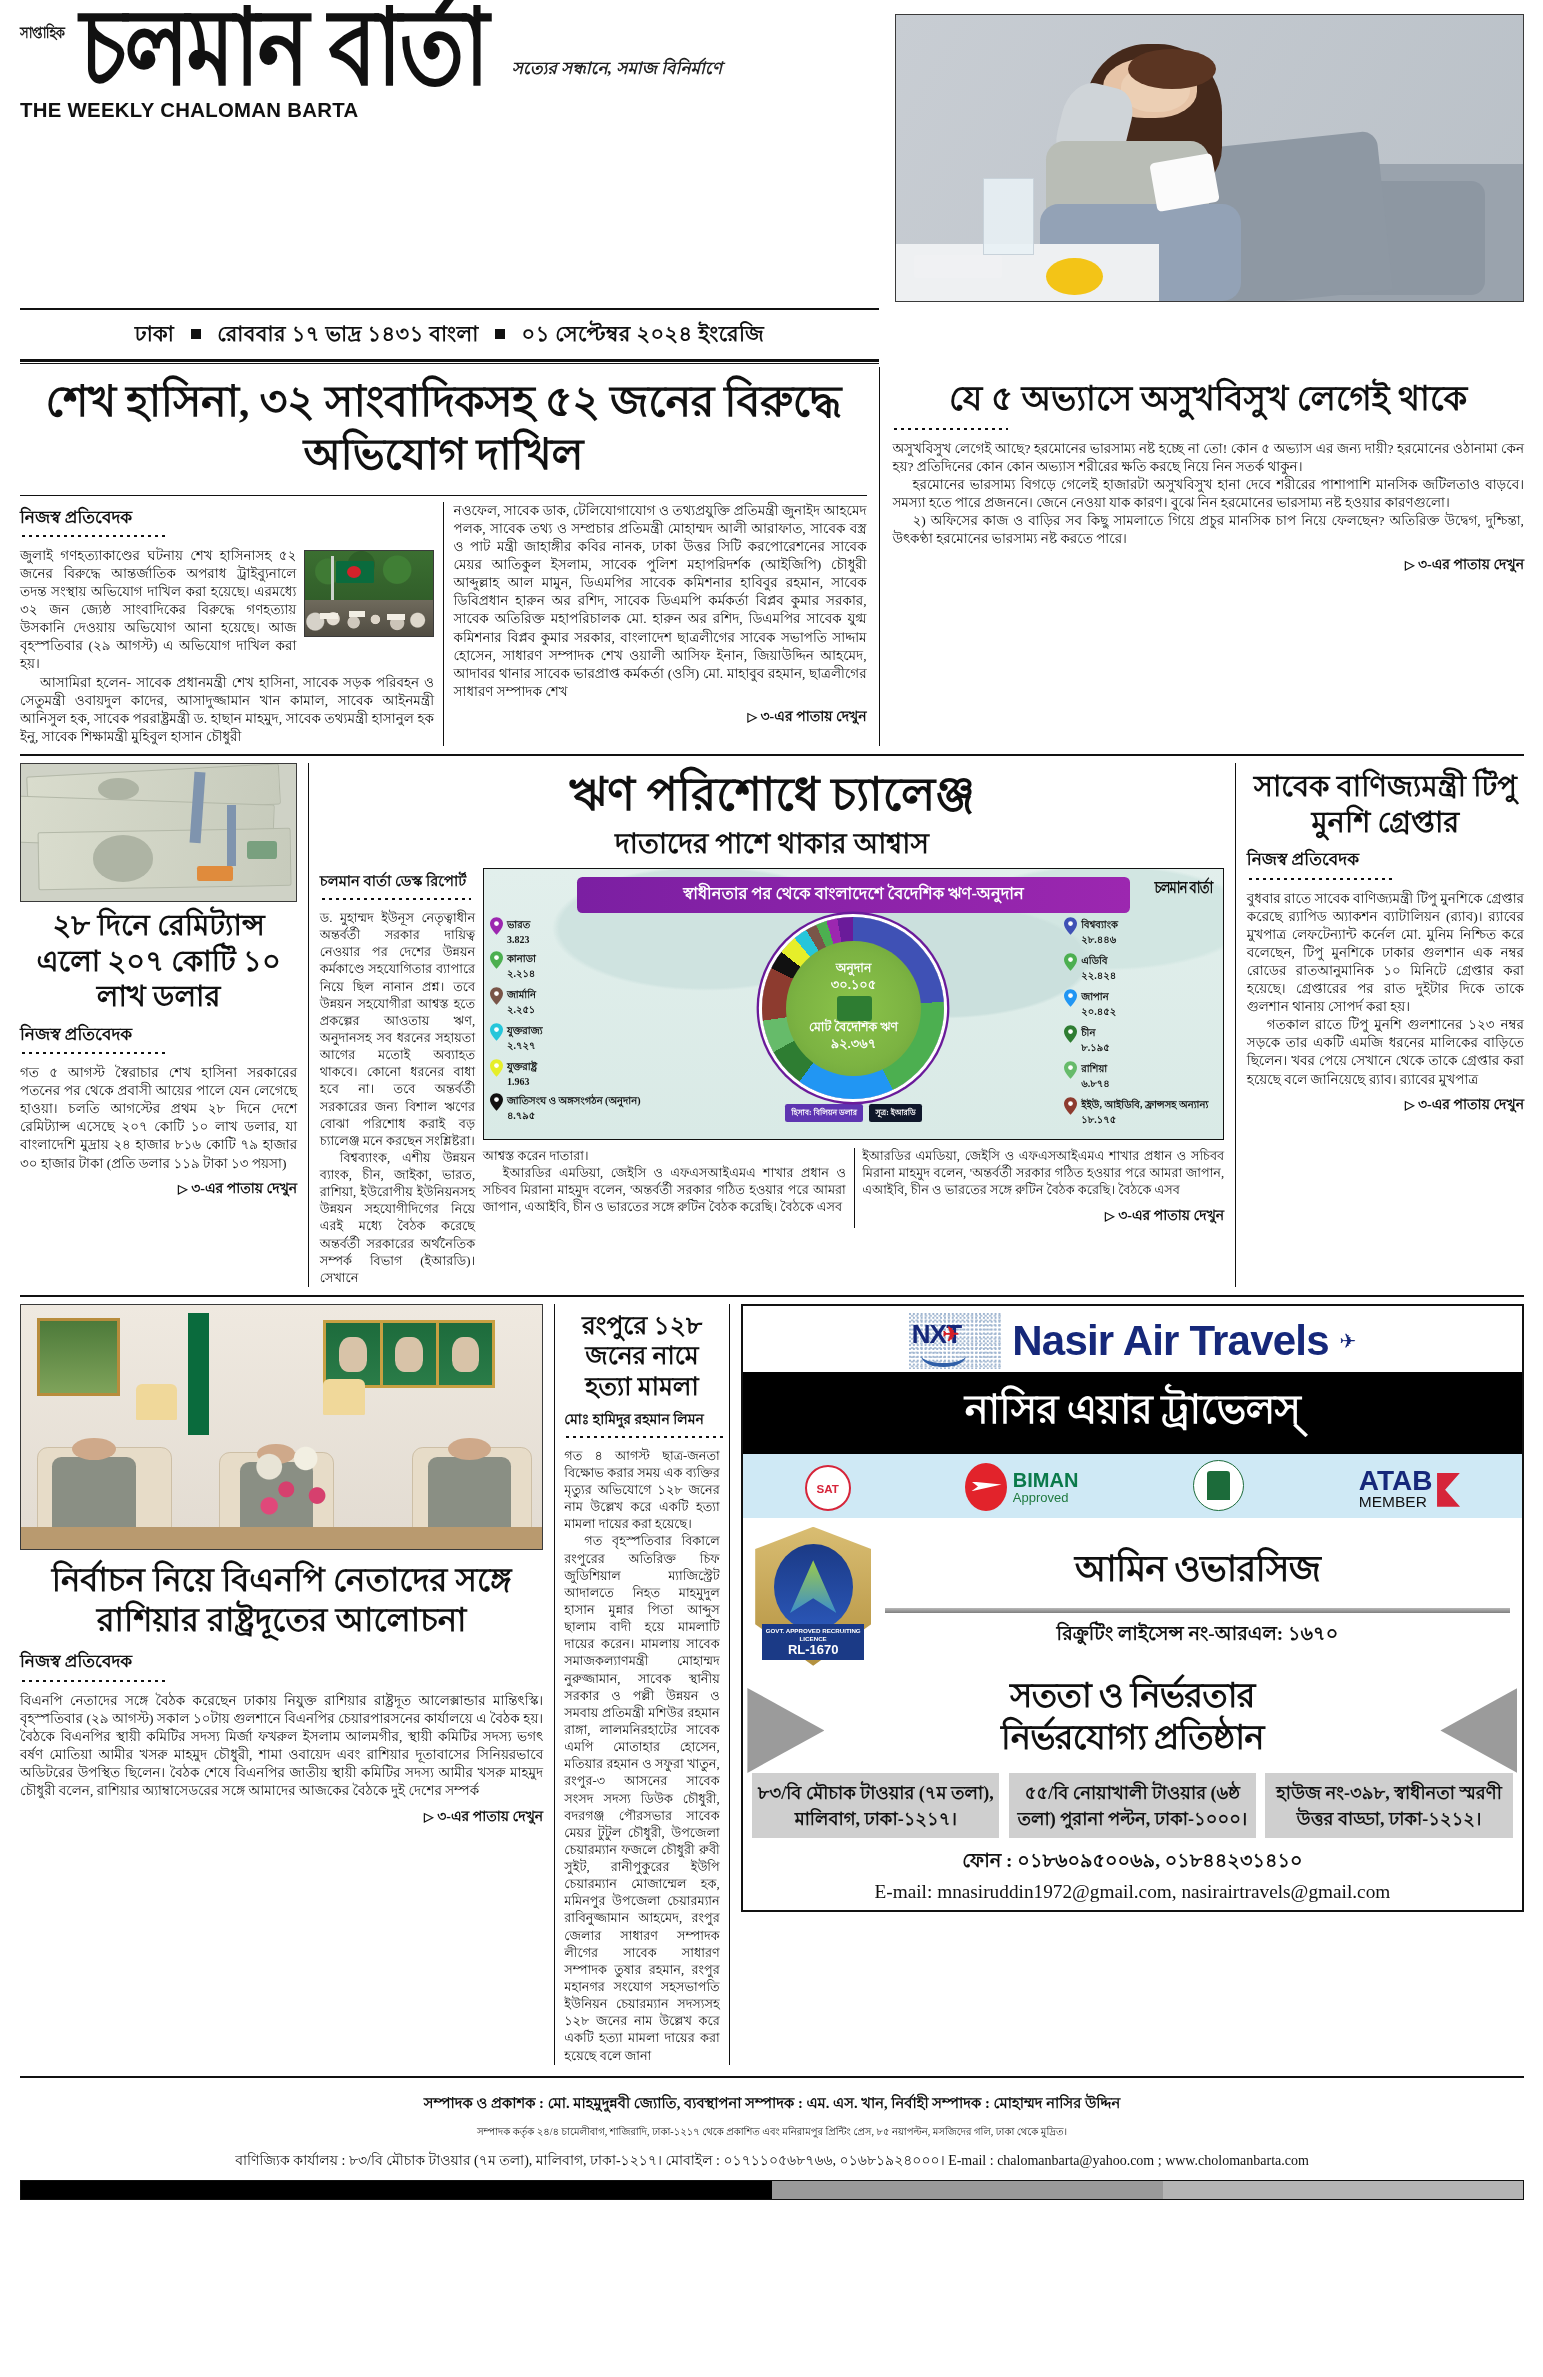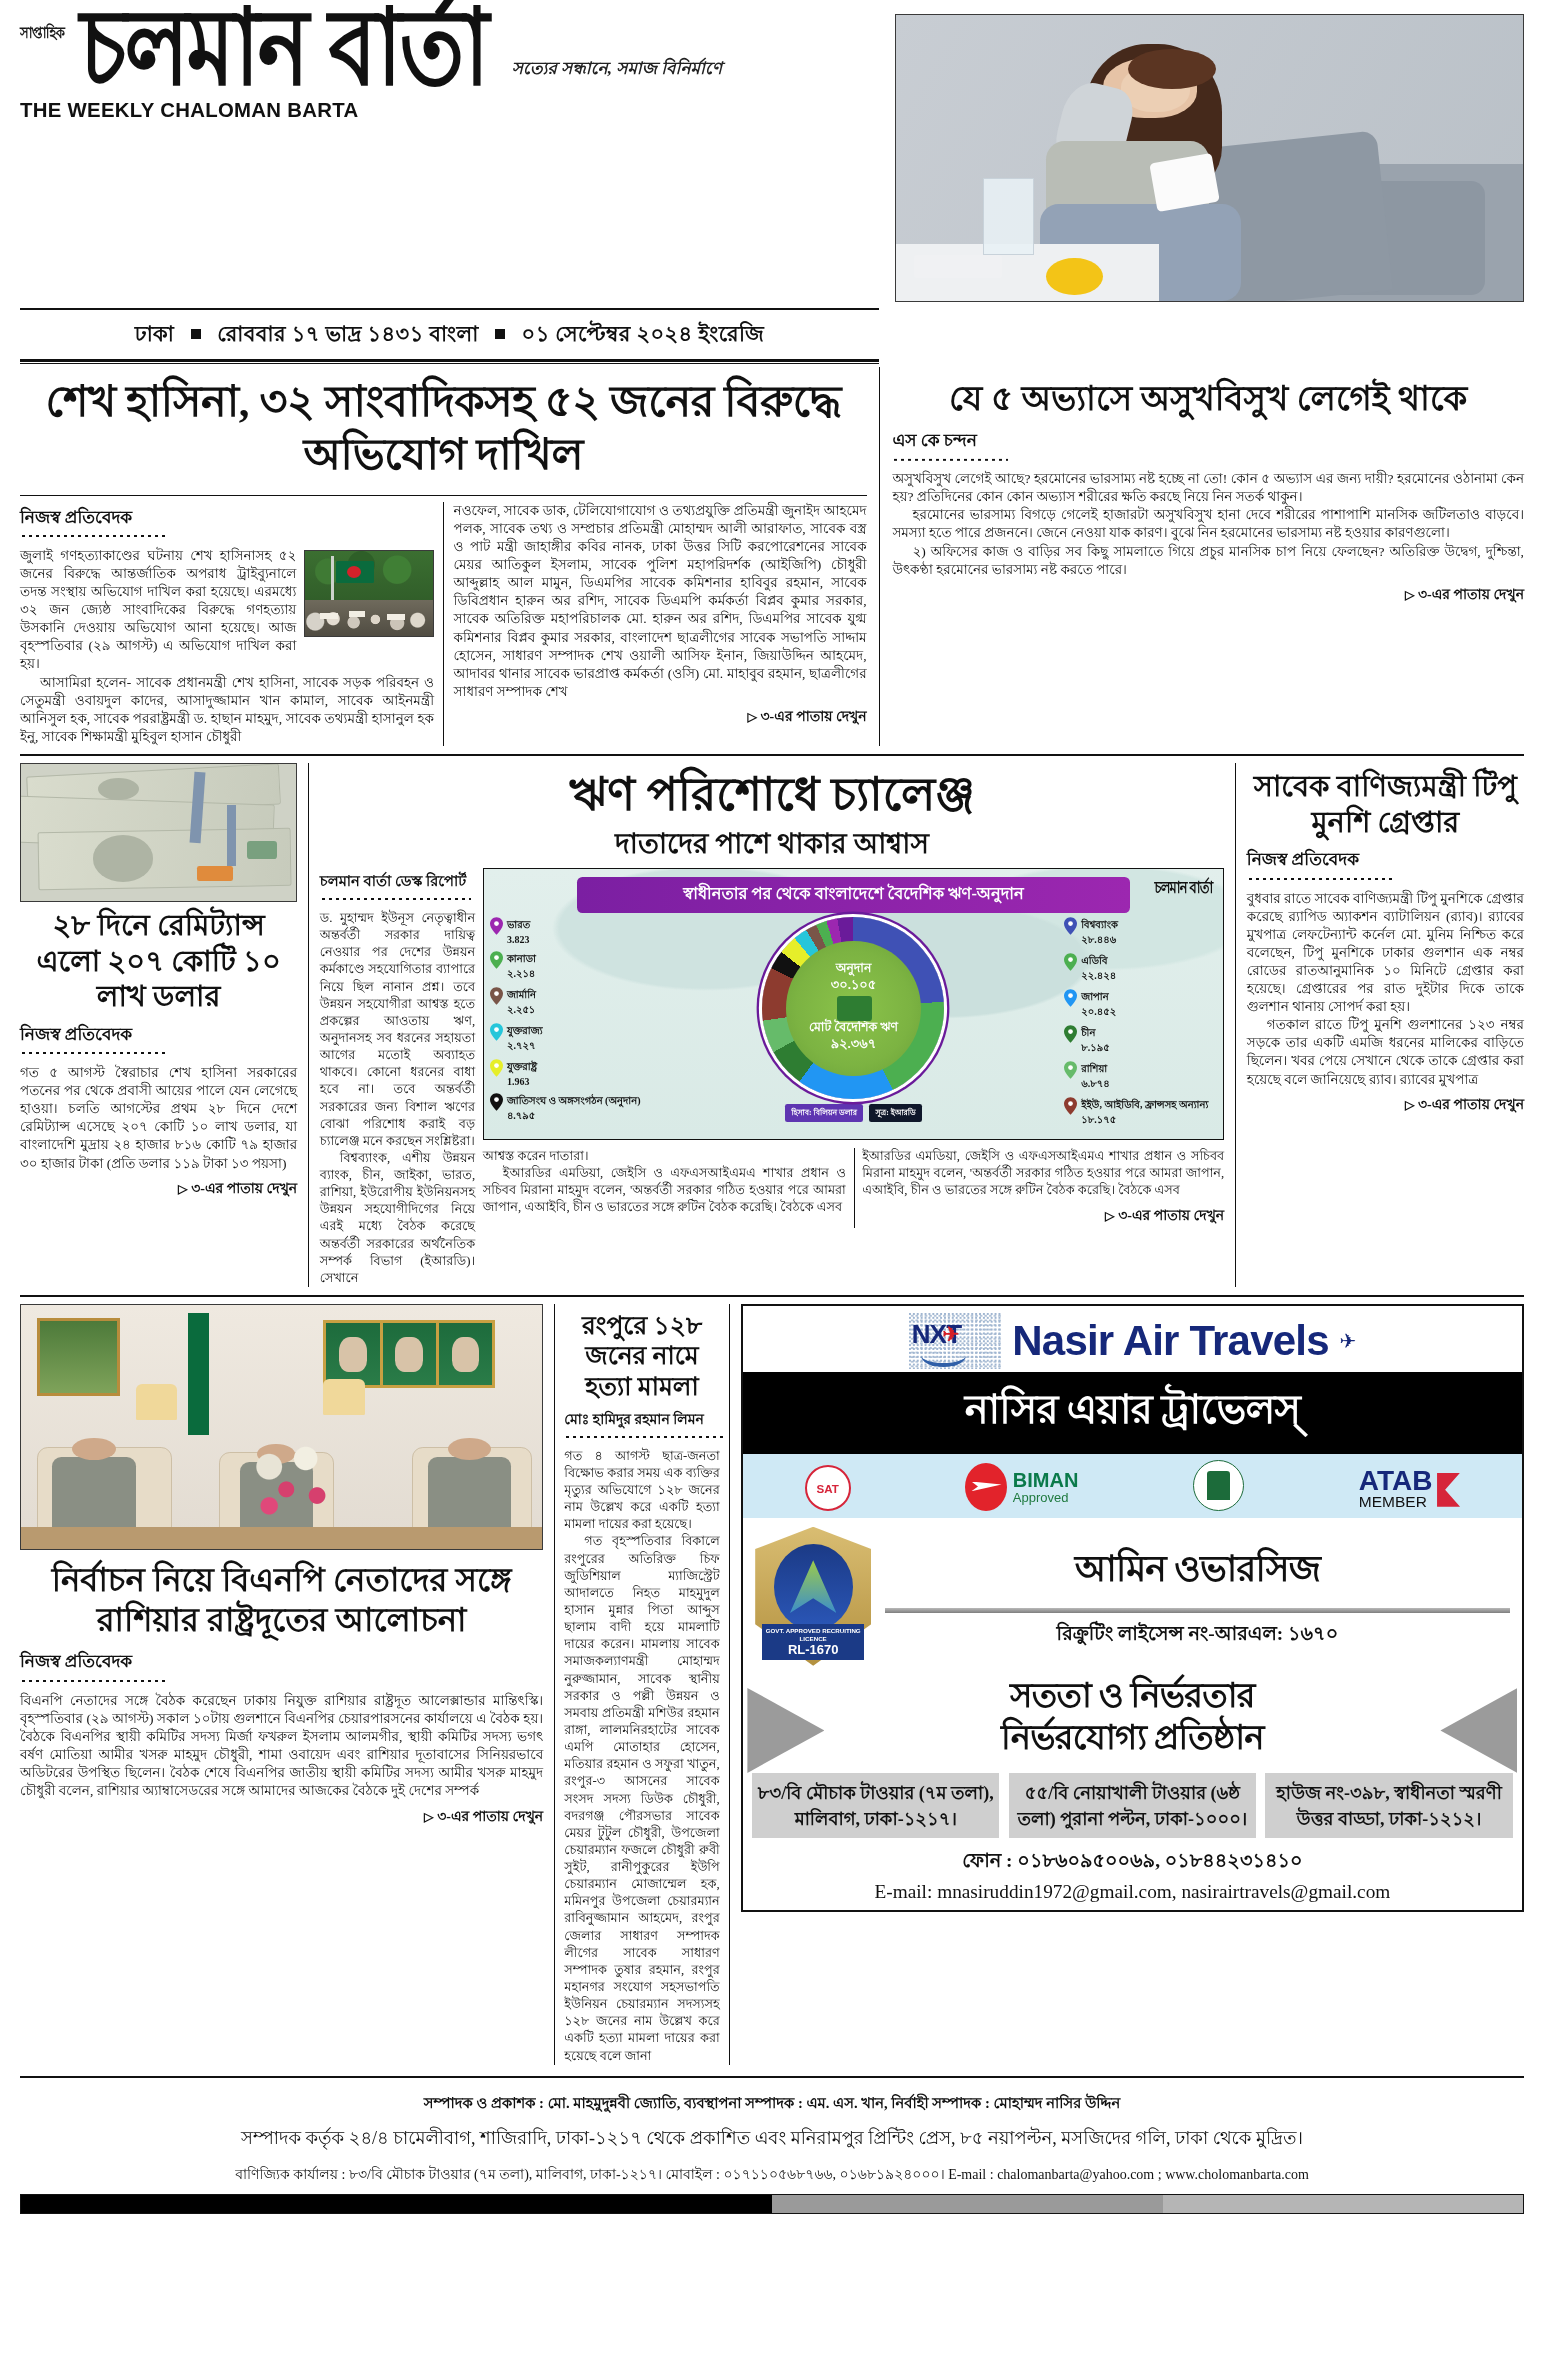--- a/index.html
+++ b/index.html
@@ -278,21 +278,21 @@
   .ad-slogan-wrap .arrowR { right:4.6px; clip-path:polygon(100% 0,0 50%,100% 100%); }
   .ad-slogan { font-family:"Liberation Serif", serif; font-weight:bold; font-size:34px; line-height:1.22; letter-spacing:-0.8px; }
   .ad-addr-row { display:flex; gap:9.3px; padding:6.2px 9.3px 3.1px 9.3px; }
   .ad-addr { flex:1; background:#cfcfcf; text-align:center; font-family:"Liberation Serif", serif; font-weight:bold; font-size:18px; line-height:1.45; padding:6.2px 3.1px; }
   .ad-phone { text-align:center; font-family:"Liberation Serif", serif; font-weight:bold; font-size:19.3px; padding:4.6px 0 1.5px 0; }
   .ad-email { text-align:center; font-family:"Liberation Serif", serif; font-size:19.3px; padding:1.5px 0 7.7px 0; }
 
   
   .footer { text-align:center; font-family:"Liberation Serif", serif; }
   .footer .l1 { font-weight:bold; font-size:14.7px; padding:6.2px 0 3.1px 0; }
-  .footer .l2 { font-size:18px; padding:4.6px 0; }
+  .footer .l2 { font-size:10px; padding:4.6px 0; }
   .footer .l3 { font-size:14px; padding:3.1px 0 7.7px 0; }
   .footer-bars { display:flex; height:20px; border:0.8px solid #111; }
   .footer-bars .b1 { width:50%; background:#000; }
   .footer-bars .b2 { width:26%; background:#9a9a9a; }
   .footer-bars .b3 { width:24%; background:#b5b5b5; }
   .figwrap { float:right; width:130px; margin:3.1px 0 3.1px 7.7px; }
 </style>
 </head>
 <body>
 
@@ -377,21 +377,20 @@
           <div class="jump">
             <span class="tri">▷</span>
             <span>৩-এর পাতায় দেখুন</span>
           </div>
         </div>
       </div>
     </div>
 
     <div style="flex:1; border-left:0.8px solid #111; padding-left:12.4px;">
       <div class="hl-2">যে ৫ অভ্যাসে অসুখবিসুখ লেগেই থাকে</div>
-      <div class="byline">এস কে চন্দন</div>
       <div class="byline-dots w2"></div>
       <div class="bt">
         <p class="first">অসুখবিসুখ লেগেই আছে? হরমোনের ভারসাম্য নষ্ট হচ্ছে না তো! কোন ৫ অভ্যাস এর জন্য দায়ী? হরমোনের ওঠানামা কেন হয়? প্রতিদিনের কোন কোন অভ্যাস শরীরের ক্ষতি করছে নিয়ে নিন সতর্ক থাকুন।</p>
         <p>হরমোনের ভারসাম্য বিগড়ে গেলেই হাজারটা অসুখবিসুখ হানা দেবে শরীরের পাশাপাশি মানসিক জটিলতাও বাড়বে। সমস্যা হতে পারে প্রজননে। জেনে নেওয়া যাক কারণ। বুঝে নিন হরমোনের ভারসাম্য নষ্ট হওয়ার কারণগুলো।</p>
         <p>২) অফিসের কাজ ও বাড়ির সব কিছু সামলাতে গিয়ে প্রচুর মানসিক চাপ নিয়ে ফেলছেন? অতিরিক্ত উদ্বেগ, দুশ্চিন্তা, উৎকণ্ঠা হরমোনের ভারসাম্য নষ্ট করতে পারে।</p>
       </div>
       <div class="jump">
         <span class="tri">▷</span>
         <span>৩-এর পাতায় দেখুন</span>
       </div>

